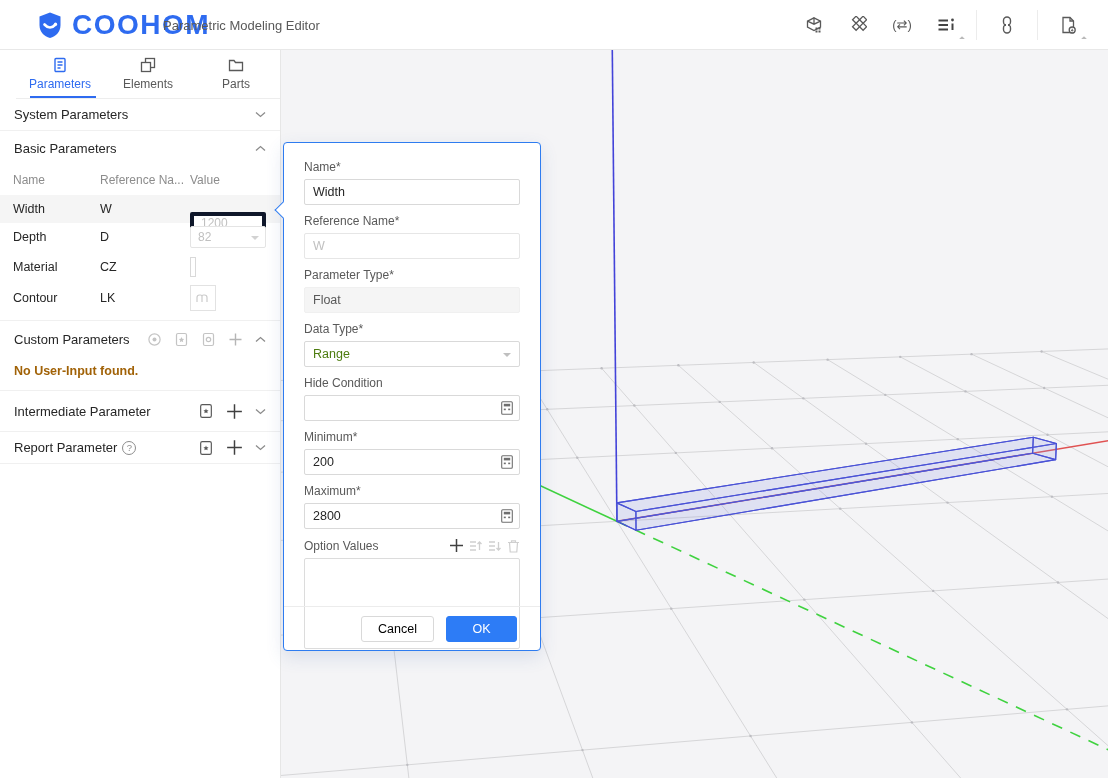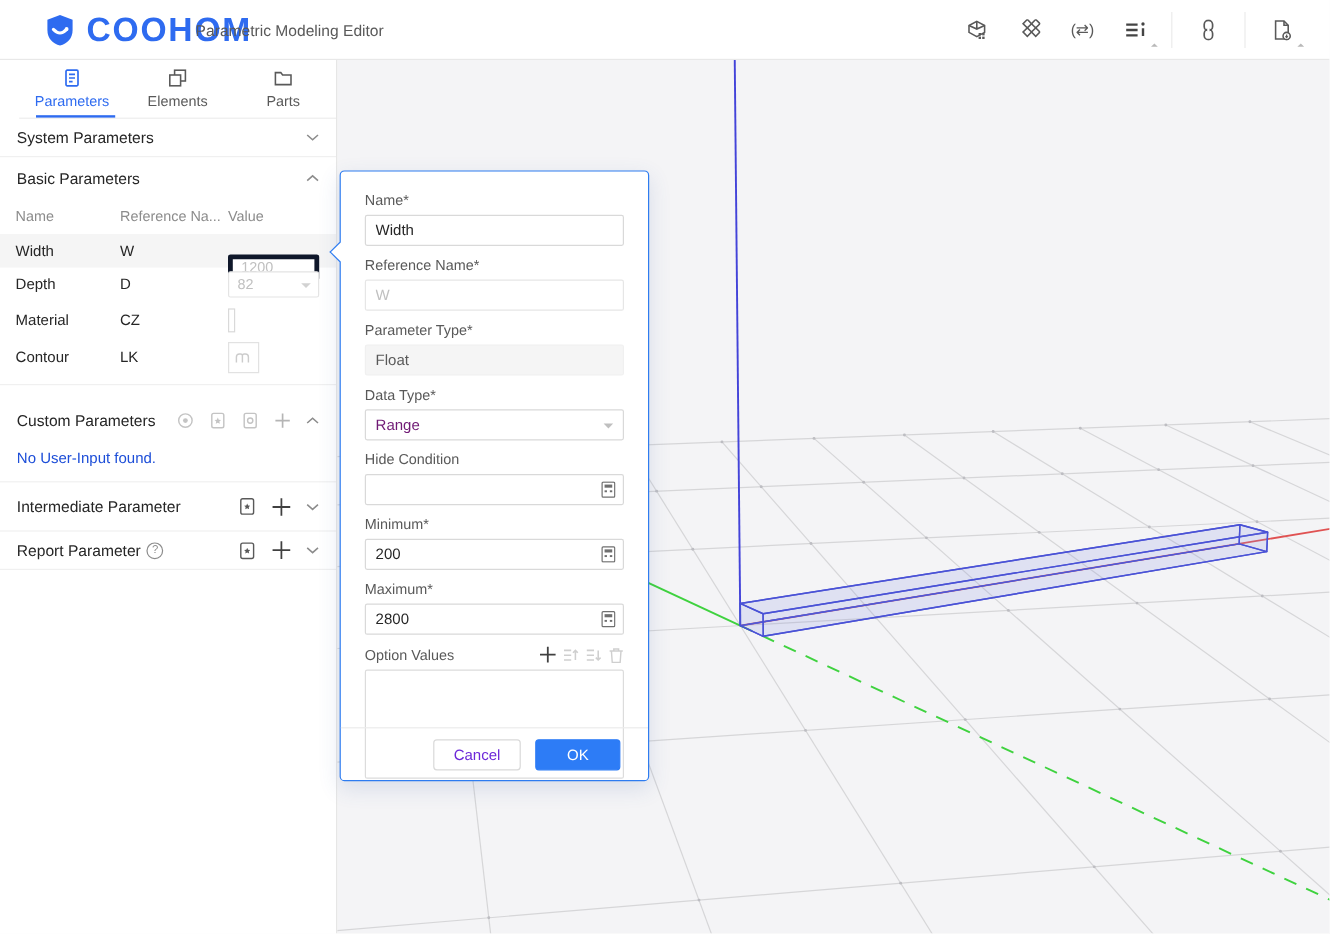--- a/index.html
+++ b/index.html
@@ -52,21 +52,21 @@
   .swatch .tex { width:100%; height:100%;
     background:linear-gradient(to right,#d8c7a2 0,#d8c7a2 58%,#cabc93 58%,#cabc93 62%,#d5c49f 62%);
     border-bottom:5px solid #93835f; }
   .contour-box { width:26px; height:26px; border:1px solid #e2e2e2; background:#fff;
     display:flex; align-items:center; justify-content:center; }
   .divider { height:0; border-bottom:1px solid #f0f0f0; }
   .toolrow { height:30px; display:flex; align-items:center; padding:0 14px; font-size:13px; }
   .toolrow .grow { flex:1; }
   .ticons { display:flex; align-items:center; gap:12px; }
   .gicon { display:flex; align-items:center; justify-content:center; cursor:pointer; }
-  .emptymsg { padding:10px 14px 12px; font-size:12.5px; color:#1d4ed8; }
+  .emptymsg { padding:10px 14px 12px; font-size:12.5px; color:#a16207;font-weight:bold; }
   .q-icon { display:inline-flex; width:14px; height:14px; border:1px solid #8c8c8c; border-radius:50%;
     align-items:center; justify-content:center; font-size:9.5px; color:#8c8c8c; margin-left:5px; }
   .q-icon::before { content:"?"; }
   .plus-gray { font-size:19px; color:#b5b5b5; font-weight:400; line-height:1; }
 
   
   .viewport { position:absolute; left:281px; top:50px; width:827px; height:728px; background:#f4f4f6; z-index:1; }
   svg.scene { display:block; }
 
   
@@ -77,35 +77,35 @@
     border-left:1px solid #2e7cf0; border-bottom:1px solid #2e7cf0; transform:rotate(45deg); z-index:21; }
   .dbody { padding:17px 20px 0; }
   .lbl { font-size:12px; color:#595959; margin:9px 0 5px; }
   .lbl:first-child { margin-top:0; }
   .inp { width:100%; height:26px; border:1px solid #d9d9d9; border-radius:2px; font-size:12.5px;
     color:#262626; padding:0 8px; font-family:"Liberation Sans",sans-serif; outline:none; }
   .inp:disabled { color:#c0c0c0; border-color:#e6e6e6; background:#fff; }
   .readonly { width:100%; height:26px; background:#f5f5f5; border:1px solid #f0f0f0; border-radius:2px;
     font-size:12.5px; color:#595959; display:flex; align-items:center; padding:0 8px; }
   .dsel { width:100%; height:26px; border:1px solid #d9d9d9; border-radius:2px; font-size:12.5px;
-    color:#701a75; display:flex; align-items:center; padding:0 8px; position:relative; cursor:pointer; }
+    color:#4d7c0f; display:flex; align-items:center; padding:0 8px; position:relative; cursor:pointer; }
   .dsel .caret { position:absolute; right:8px; top:11px; width:0; height:0;
     border-left:4px solid transparent; border-right:4px solid transparent; border-top:4px solid #bfbfbf; }
   .iwrap { position:relative; }
   .iwrap .fx { position:absolute; right:7px; top:6px; }
   .optrow { display:flex; align-items:center; margin:9px 0 5px; }
   .optrow .grow { flex:1; }
   .opticons { display:flex; align-items:center; gap:5px; }
   .optbox { width:100%; height:91px; border:1px solid #dcdcdc; border-radius:2px; background:#fff; }
   .dfoot { position:absolute; left:0; bottom:0; width:100%; height:44px; border-top:1px solid #ececec;
     display:flex; align-items:center; justify-content:flex-end; padding:0 23px; gap:12px; }
   .btn { height:26px; min-width:71px; padding:0 16px; border-radius:3px; font-size:12.5px;
     display:flex; align-items:center; justify-content:center; cursor:pointer;
     font-family:"Liberation Sans",sans-serif; }
-  .btn-cancel { background:#fff; border:1px solid #d9d9d9; color:#6d28d9;margin-left:24px; }
+  .btn-cancel { background:#fff; border:1px solid #d9d9d9; color:#000000;margin-left:24px; }
   .btn-ok { background:#2d7cf6; border:1px solid #2d7cf6; color:#fff; }
 </style>
 </head>
 <body>
 
 <div class="header">
   <div class="logo-wrap">
     <svg class="logo-shield" viewBox="0 0 28 28">
       <path d="M14 1.5 L24.5 5.5 V14 C24.5 21 20 25.5 14 27 C8 25.5 3.5 21 3.5 14 V5.5 Z" fill="#2e6bf0" rx="6"></path>
       <path d="M8.5 13.5 Q14 19.5 19.5 13.5" fill="none" stroke="#fff" stroke-width="2.6" stroke-linecap="round"></path>
@@ -243,21 +243,21 @@
         <span class="contour-box">
       <svg width="18" height="18" viewBox="0 0 18 18" fill="none" stroke="#cccccc" stroke-width="1.2">
         <path d="M3 13 V8.5 Q3 6 5.5 6 H6.5 Q8 6 8 7.5 V13 M8 7.5 Q8 6 9.5 6 H10.5 Q13 6 13 8.5 V13"></path>
       </svg>
         </span>
       </span>
   </div>
 
   <div class="divider" style="margin-top:7px"></div>
 
-  <div class="toolrow" style="height:30px;margin-top:14px">
+  <div class="toolrow" style="height:30px;margin-top:3px">
     <span style="font-size:13px">Custom Parameters</span>
     <span class="grow"></span>
     <span class="ticons">
       <span class="gicon">
         <svg width="15" height="15" viewBox="0 0 15 15" fill="none" stroke="#c4c4c4" stroke-width="1.2">
           <circle cx="7.5" cy="7.5" r="5.6"></circle>
             <circle cx="7.5" cy="7.5" r="2" fill="#c4c4c4" stroke="none"></circle>
         </svg>
         </span>
       <span class="gicon">

